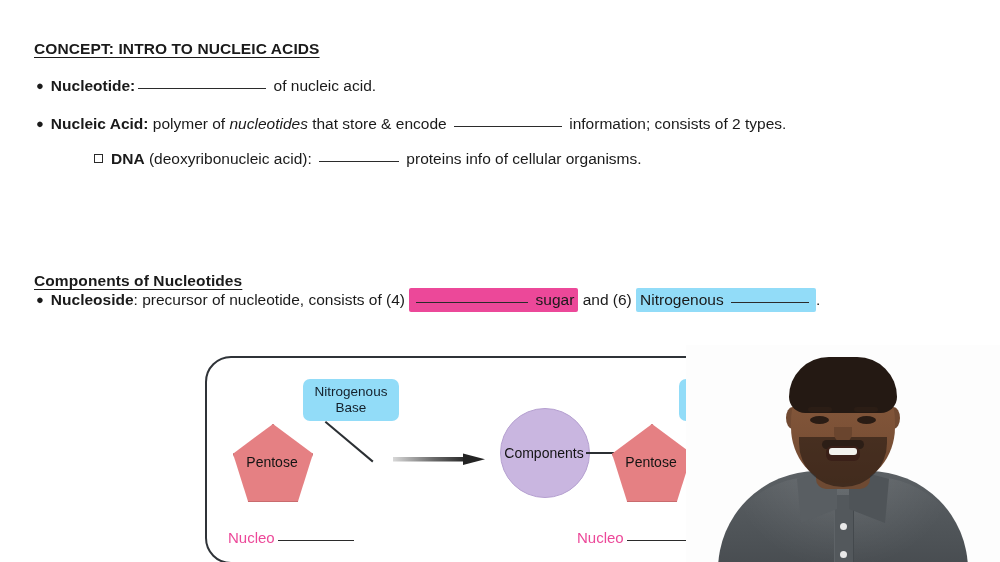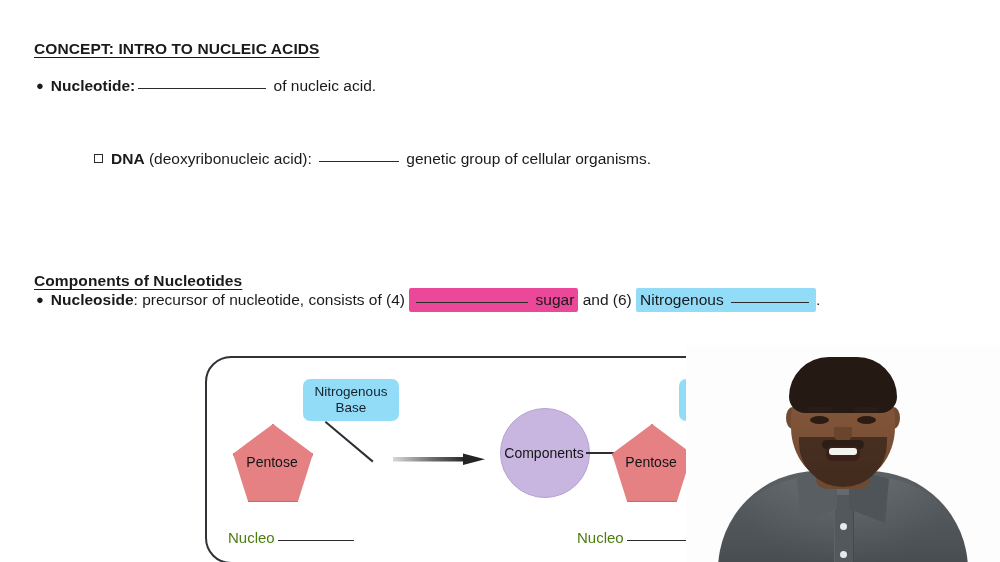--- a/index.html
+++ b/index.html
@@ -143,21 +143,21 @@
   .connector {
     position: absolute;
     background: #2b2f33;
     transform-origin: 0 0;
     height: 1.6px;
   }
 
   .nucleo-label {
     position: absolute;
     font-size: 15px;
-    color: #4d7c0f;
+    color: #ec4899;
     white-space: nowrap;
   }
   .nucleo-label .blank {
     vertical-align: 2px;
   }
 
   
   #transition-arrow {
     position: absolute;
     left: 393px;
@@ -358,23 +358,26 @@
 <div class="slide">
 
   <div class="heading" id="concept-heading">
     <span class="hd-under">CONCEPT:</span><span class="hd-rest"> INTRO TO NUCLEIC ACIDS</span>
   </div>
 
   <div class="bullet-line" id="line-nucleotide">
     <span class="dot">●</span><span class="b">Nucleotide:</span><span class="blank" style="width:128px"></span><span> of nucleic acid.</span>
   </div>
 
+  <div class="bullet-line" id="line-nucleicacid">
+    <span class="dot">●</span><span class="b">Nucleic Acid:</span><span> polymer of </span><span class="it">nucleotides</span><span> that store &amp; encode </span><span class="blank" style="width:108px"></span><span> information; consists of 2 types.</span>
+  </div>
 
   <div class="bullet-line" id="line-dna">
-    <span class="sq"></span><span class="b">DNA</span><span> (deoxyribonucleic acid): </span><span class="blank" style="width:80px"></span><span> genetic group of cellular organisms.</span>
+    <span class="sq"></span><span class="b">DNA</span><span> (deoxyribonucleic acid): </span><span class="blank" style="width:80px"></span><span> proteins info of cellular organisms.</span>
   </div>
 
 
   <div class="heading" id="components-heading">
     <span class="hd-under">Components of Nucleotides</span>
   </div>
 
   <div class="bullet-line" id="line-nucleoside">
     <span class="dot">●</span><span class="b">Nucleoside</span><span>: precursor of nucleotide, consists of (4) </span><span class="hl hl-pink"><span class="blank" style="width:112px"></span><span> sugar</span></span><span> and (6) </span><span class="hl hl-blue"><span>Nitrogenous </span><span class="blank" style="width:78px"></span></span><span>.</span>
   </div>

